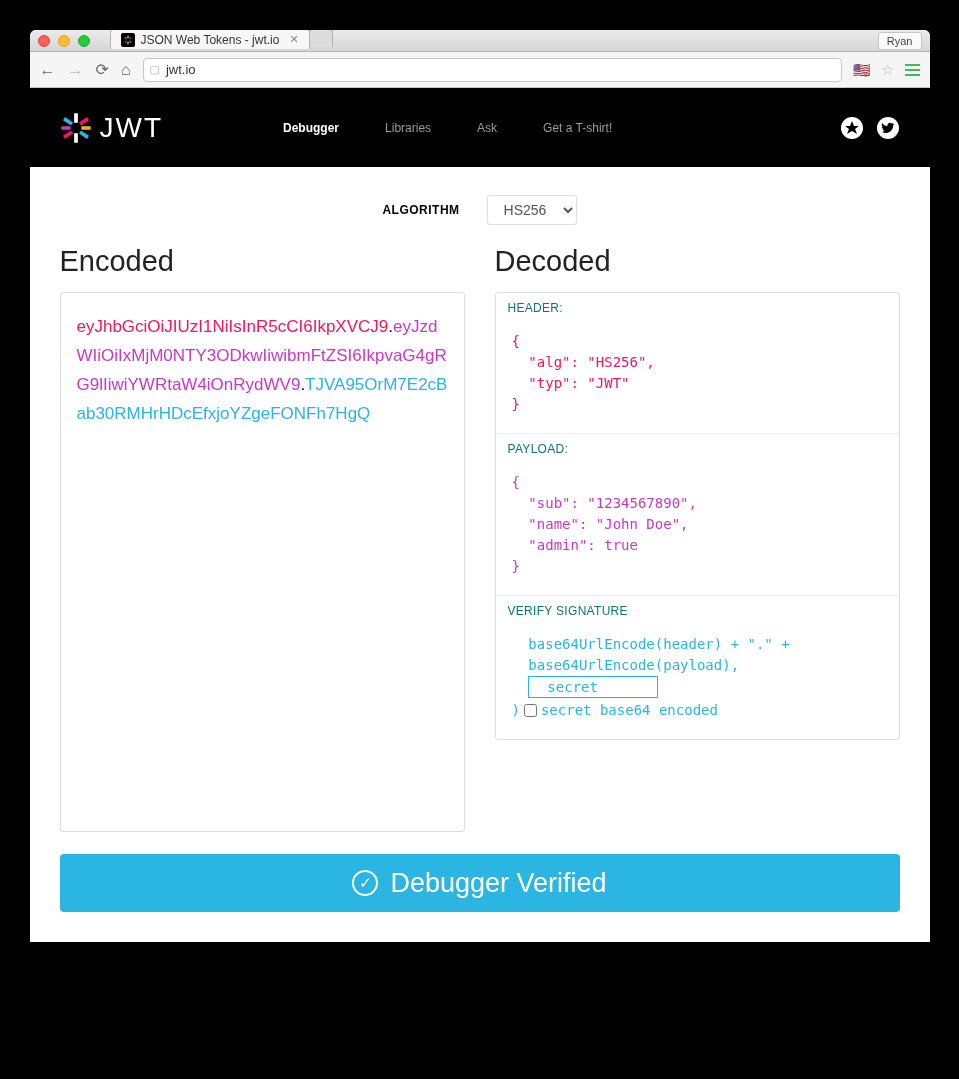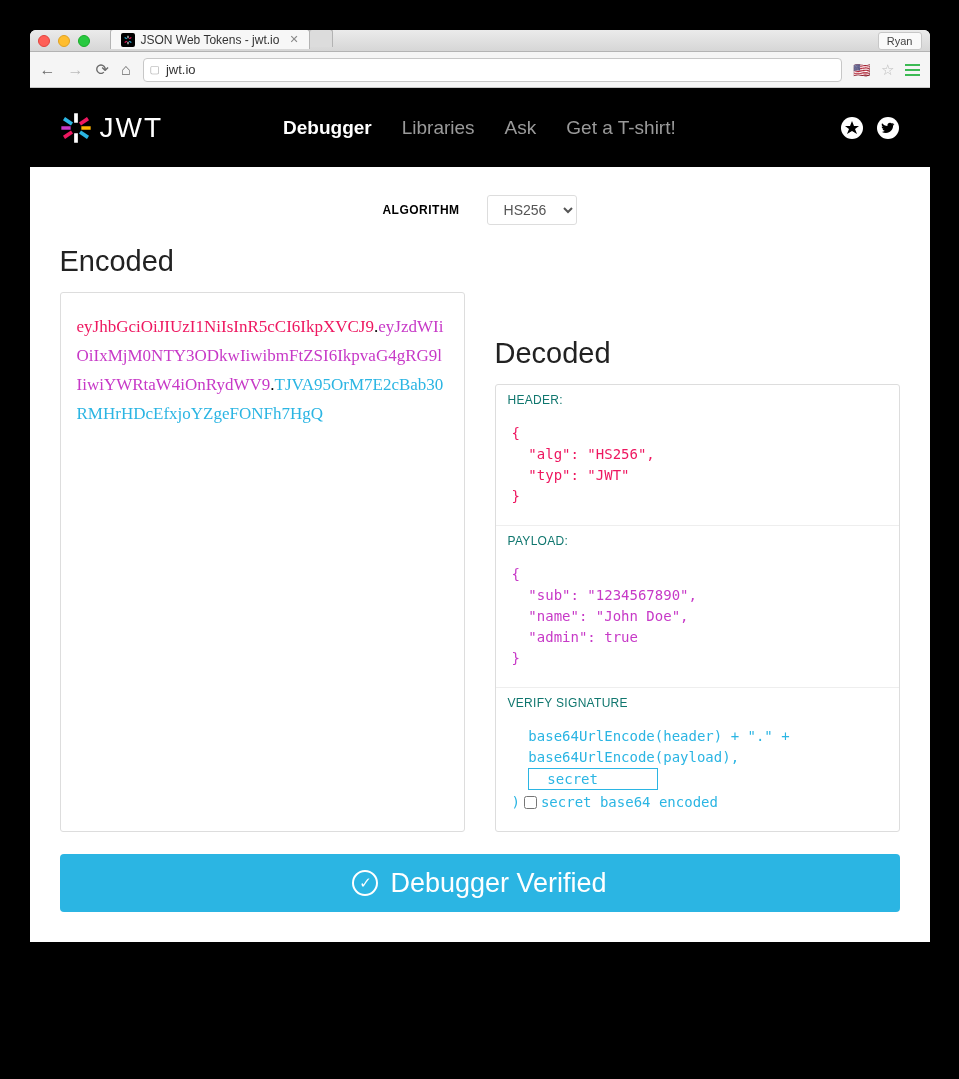--- a/index.html
+++ b/index.html
@@ -25,34 +25,34 @@
 .page-icon{color:#aaa;font-size:11px}
 .toolbar-right{display:flex;align-items:center;gap:10px}
 .flag{font-size:14px}
 .star{color:#bbb;font-size:15px}
 .hamburger{display:flex;flex-direction:column;gap:3px}
 .hamburger span{width:15px;height:2px;background:#3cba54}
 
 .site-header{background:#000;color:#fff;height:79px;display:flex;align-items:center;padding:0 30px}
 .logo{display:flex;align-items:center;gap:8px}
 .logo-text{font-size:28px;font-weight:300;letter-spacing:2px;font-family:Arial}
-.nav{display:flex;gap:30px;margin-left:120px;font-size:19px}
+.nav{display:flex;gap:46px;margin-left:120px;font-size:12px}
 .nav-item{color:#9a9a9a}
 .nav-item.active{color:#fff;font-weight:600}
 .header-icons{margin-left:auto;display:flex;gap:12px}
 .badge-icon,.tw-icon{width:24px;height:24px}
 
 .content{background:#fff;padding:20px 30px 30px}
 .algo-row{display:flex;justify-content:center;align-items:center;gap:27px;padding:8px 0 20px}
 .algo-label{font-size:12px;font-weight:700;letter-spacing:.5px}
 .algo-select{height:30px;width:90px;border:1px solid #ddd;border-radius:3px;font-size:14px;padding:0 12px;color:#555;background:#fff}
-.cols{display:flex;gap:30px;align-items:flex-end}
+.cols{display:flex;gap:30px;align-items:flex-start}
 .col{flex:1}
 .col-h{font-size:29px;font-weight:400;margin-bottom:14px;color:#222}
-.enc-box{border:1px solid #ddd;border-radius:3px;padding:20px 16px;min-height:540px;font-family:Liberation Serif, serif;font-size:17px;word-break:break-all;line-height:1.7}
+.enc-box{border:1px solid #ddd;border-radius:3px;padding:20px 16px;min-height:540px;font-family:Liberation Sans, sans-serif;font-size:17px;word-break:break-all;line-height:1.7}
 .p1{color:#ee1760}
 .p2{color:#c739c7}
 .p3{color:#2bb5e3}
 .dot-sep{color:#000}
 .dec-box{border:1px solid #ddd;border-radius:3px}
 .sec-h{font-size:12px;letter-spacing:.3px;padding:8px 12px 6px;color:#0f766e}
 .sec-body{padding:10px 16px 18px;font-family:Menlo,Consolas,monospace;font-size:14px;line-height:1.5}
 .hr{border-top:1px solid #eee}
 .json-red{color:#ee1760}
 .json-pur{color:#c739c7}

